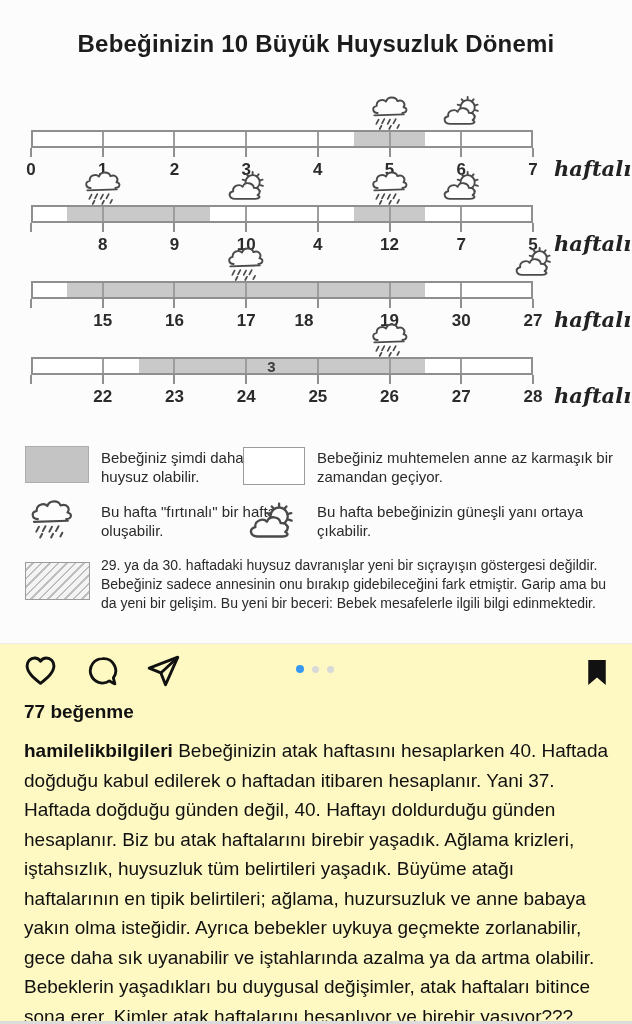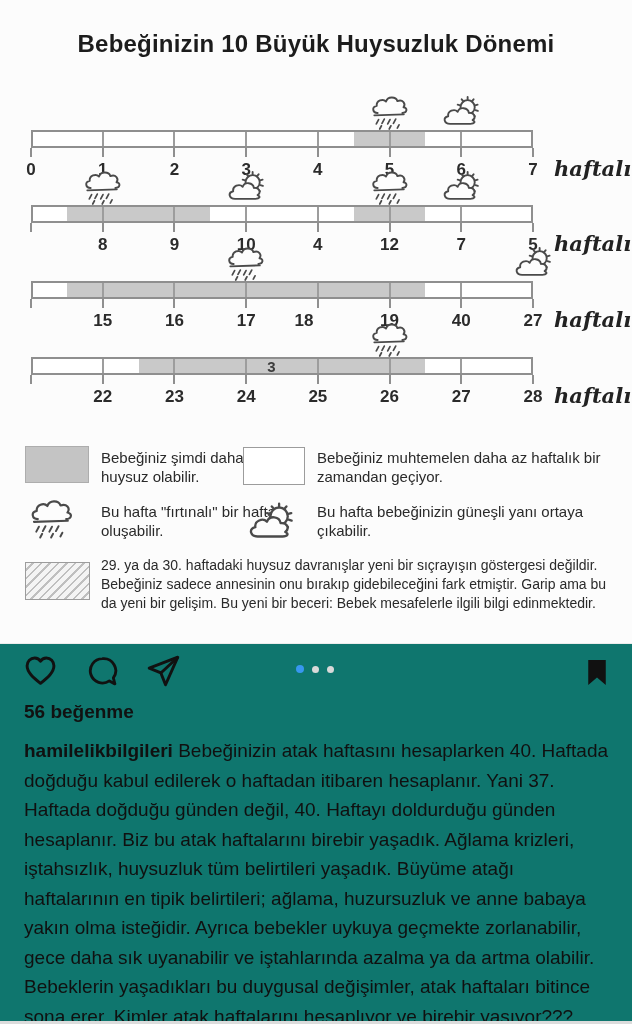--- a/index.html
+++ b/index.html
@@ -1,16 +1,16 @@
 <!DOCTYPE html>
 <html><head>
 <meta charset="utf-8">
 <style>
   html,body{margin:0;padding:0;background:#ffffff;}
-  .screen{position:relative;width:632px;height:1024px;background:#0f766e;overflow:hidden;
+  .screen{position:relative;width:632px;height:1024px;background:#fef9c3;overflow:hidden;
           font-family:"Liberation Sans", sans-serif;color:#1a1a1a;}
   
   .chart-area{position:absolute;left:0;top:0;width:632px;height:643px;background:#fcfcfc;
               border-bottom:1px solid #ececec;}
   .chart-title{position:absolute;left:0;top:30px;width:632px;text-align:center;
                font-size:24px;font-weight:bold;color:#1c1c1c;letter-spacing:.2px;}
   .bar{position:absolute;height:18px;background:#ffffff;border:2px solid #8f8f8f;box-sizing:border-box;}
   .seg{position:absolute;top:0;height:100%;background:#c9c9c9;}
   .divider{position:absolute;top:0;width:2px;height:100%;background:#9d9d9d;}
   .tick{position:absolute;width:2px;height:9px;background:#8f8f8f;}
@@ -141,21 +141,21 @@
         <div class="tick" style="left: 245.143px; top: 299px;"></div>
         <div class="tick" style="left: 316.857px; top: 299px;"></div>
         <div class="tick" style="left: 388.571px; top: 299px;"></div>
         <div class="tick" style="left: 460.286px; top: 299px;"></div>
         <div class="tick" style="left: 532px; top: 299px;"></div>
         <div class="wk-num" style="left: 102.714px; top: 311px;">15</div>
         <div class="wk-num" style="left: 174.429px; top: 311px;">16</div>
         <div class="wk-num" style="left: 246.143px; top: 311px;">17</div>
         <div class="wk-num" style="left: 304px; top: 311px;">18</div>
         <div class="wk-num" style="left: 389.571px; top: 311px;">19</div>
-        <div class="wk-num" style="left: 461.286px; top: 311px;">40</div>
+        <div class="wk-num" style="left: 461.286px; top: 311px;">30</div>
         <div class="wk-num" style="left: 533px; top: 311px;">27</div>
         <div class="unit-label" style="left: 554px; top: 307px;">haftalık</div>
         <div class="wicon" style="left: 225.143px; top: 244px;"><svg viewBox="0 0 44 40" width="42" height="38">
     <path d="M9 21C3.5 21 2.5 14.5 8 13.5C7.5 8 14.5 5.5 17.8 9C19.5 3.5 28 3.5 29.8 8.5C35.5 6.5 39 11 36.2 15C41 15.8 40 21 35 21" fill="#fdfdfd" stroke="#4a4a4a" stroke-width="2" stroke-linecap="round" stroke-linejoin="round"></path>
     <path d="M5.5 23.5L36.5 22.5" stroke="#4a4a4a" stroke-width="2" stroke-linecap="round"></path>
     <path d="M10 28l-2.4 4.5M16 27.5l-2.4 4.5M22 28l-2.4 4.5M28 27.5l-2.4 4.5M13 34.5l-1.8 3.4M23 34.5l-1.8 3.4M31.5 33.5l-1.8 3.4" stroke="#4a4a4a" stroke-width="1.8" stroke-linecap="round" fill="none"></path>
   </svg></div>
         <div class="wicon" style="left: 510px; top: 245px;"><svg viewBox="0 0 48 38" width="46" height="36">
     <circle cx="31" cy="14" r="7.5" fill="#fdfdfd" stroke="#4a4a4a" stroke-width="2"></circle>
     <path d="M31 3.2V5.8M37.3 5.6 35.6 7.6M41.5 11.3 38.9 12M41.8 17.8 39.2 17M38.6 23.4 36.8 21.4M24.7 5.6 26.4 7.6M20.5 11.3 23.1 12" stroke="#4a4a4a" stroke-width="2" stroke-linecap="round" fill="none"></path>
@@ -192,21 +192,21 @@
     <path d="M5.5 23.5L36.5 22.5" stroke="#4a4a4a" stroke-width="2" stroke-linecap="round"></path>
     <path d="M10 28l-2.4 4.5M16 27.5l-2.4 4.5M22 28l-2.4 4.5M28 27.5l-2.4 4.5M13 34.5l-1.8 3.4M23 34.5l-1.8 3.4M31.5 33.5l-1.8 3.4" stroke="#4a4a4a" stroke-width="1.8" stroke-linecap="round" fill="none"></path>
   </svg></div>
       </div>
 
     <div>
       <div class="swatch swatch-gray" style="left:25px;top:446px;width:64px;height:37px;"></div>
       <div class="legend-text" style="left:101px;top:448px;width:145px;">Bebeğiniz şimdi daha huysuz olabilir.</div>
 
       <div class="swatch swatch-white" style="left:243px;top:447px;width:62px;height:38px;"></div>
-      <div class="legend-text" style="left:317px;top:448px;width:296px;">Bebeğiniz muhtemelen daha az haftalık bir zamandan geçiyor.</div>
+      <div class="legend-text" style="left:317px;top:448px;width:296px;">Bebeğiniz muhtemelen anne az karmaşık bir zamandan geçiyor.</div>
 
       <div class="swatch" style="left:28px;top:496px;"><svg viewBox="0 0 44 40" width="48" height="44">
     <path d="M9 21C3.5 21 2.5 14.5 8 13.5C7.5 8 14.5 5.5 17.8 9C19.5 3.5 28 3.5 29.8 8.5C35.5 6.5 39 11 36.2 15C41 15.8 40 21 35 21" fill="#fdfdfd" stroke="#4a4a4a" stroke-width="2" stroke-linecap="round" stroke-linejoin="round"></path>
     <path d="M5.5 23.5L36.5 22.5" stroke="#4a4a4a" stroke-width="2" stroke-linecap="round"></path>
     <path d="M10 28l-2.4 4.5M16 27.5l-2.4 4.5M22 28l-2.4 4.5M28 27.5l-2.4 4.5M13 34.5l-1.8 3.4M23 34.5l-1.8 3.4M31.5 33.5l-1.8 3.4" stroke="#4a4a4a" stroke-width="1.8" stroke-linecap="round" fill="none"></path>
   </svg></div>
       <div class="legend-text" style="left:101px;top:502px;width:175px;">Bu hafta "fırtınalı" bir hafta oluşabilir.</div>
 
       <div class="swatch" style="left:243px;top:500px;"><svg viewBox="0 0 48 38" width="56" height="44">
     <circle cx="31" cy="14" r="7.5" fill="#fdfdfd" stroke="#4a4a4a" stroke-width="2"></circle>
@@ -242,20 +242,20 @@
     <div class="dot" id="dot1" style="background: rgb(217, 217, 217);"></div>
     <div class="dot" id="dot2" style="background: rgb(217, 217, 217);"></div>
   </div>
 
   <div class="action-icon" style="left:582px;top:656px;">
     <svg viewBox="0 0 24 24" width="30" height="33">
       <path id="bookmark-path" d="M5 2h14v20l-7-6-7 6V2Z" fill="#111111"></path>
     </svg>
   </div>
 
-  <div class="likes">56 beğenme</div>
+  <div class="likes">77 beğenme</div>
 
   <div class="caption">
     <b>hamilelikbilgileri</b><span> Bebeğinizin atak haftasını hesaplarken 40. Haftada doğduğu kabul edilerek o haftadan itibaren hesaplanır. Yani 37. Haftada doğduğu günden değil, 40. Haftayı doldurduğu günden hesaplanır. Biz bu atak haftalarını birebir yaşadık. Ağlama krizleri, iştahsızlık, huysuzluk tüm belirtileri yaşadık. Büyüme atağı haftalarının en tipik belirtileri; ağlama, huzursuzluk ve anne babaya yakın olma isteğidir. Ayrıca bebekler uykuya geçmekte zorlanabilir, gece daha sık uyanabilir ve iştahlarında azalma ya da artma olabilir. Bebeklerin yaşadıkları bu duygusal değişimler, atak haftaları bitince sona erer. Kimler atak haftalarını hesaplıyor ve birebir yaşıyor???</span>
   </div>
 
   <div class="bottom-strip"></div>
 </div>
 
 </body></html>

